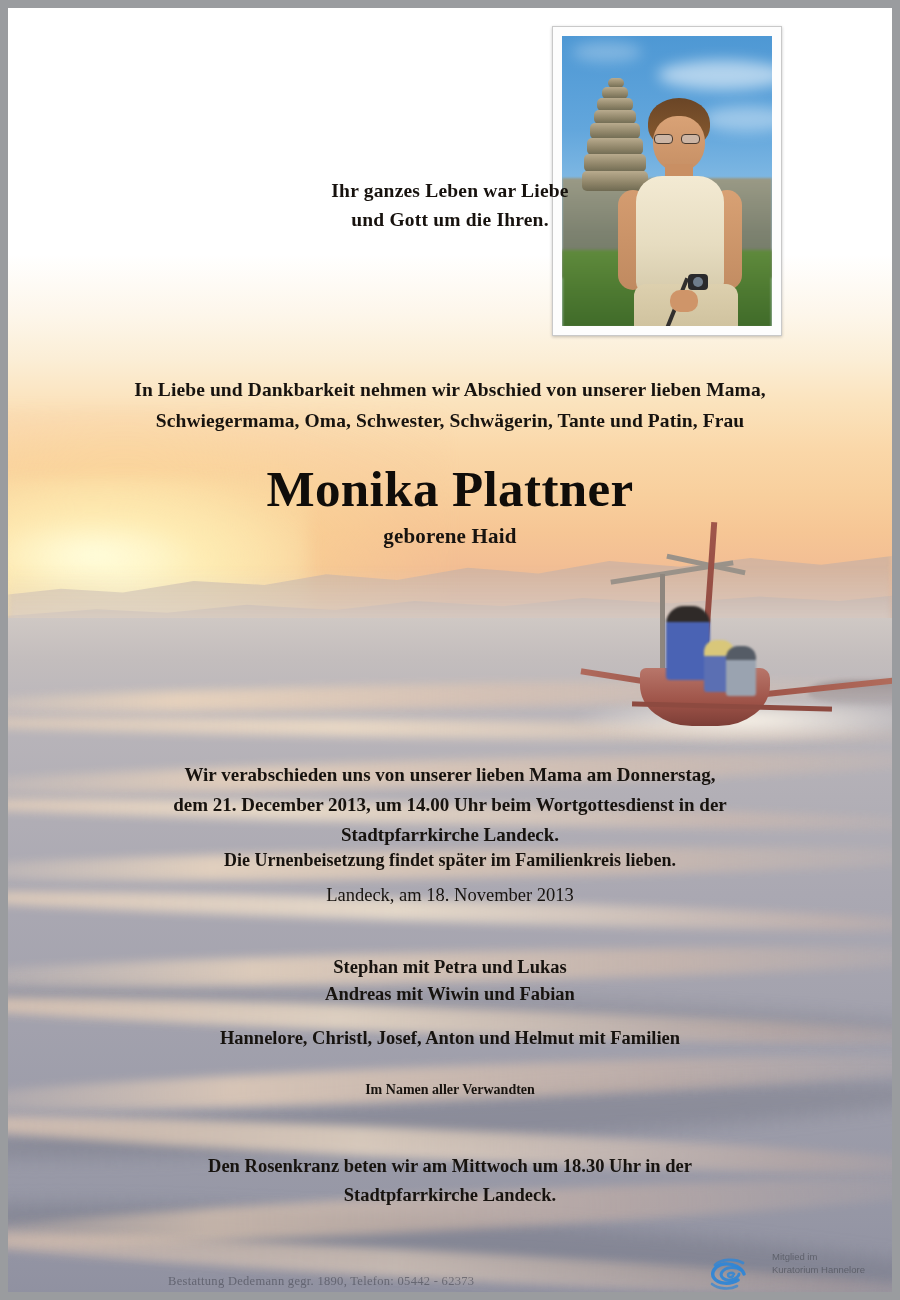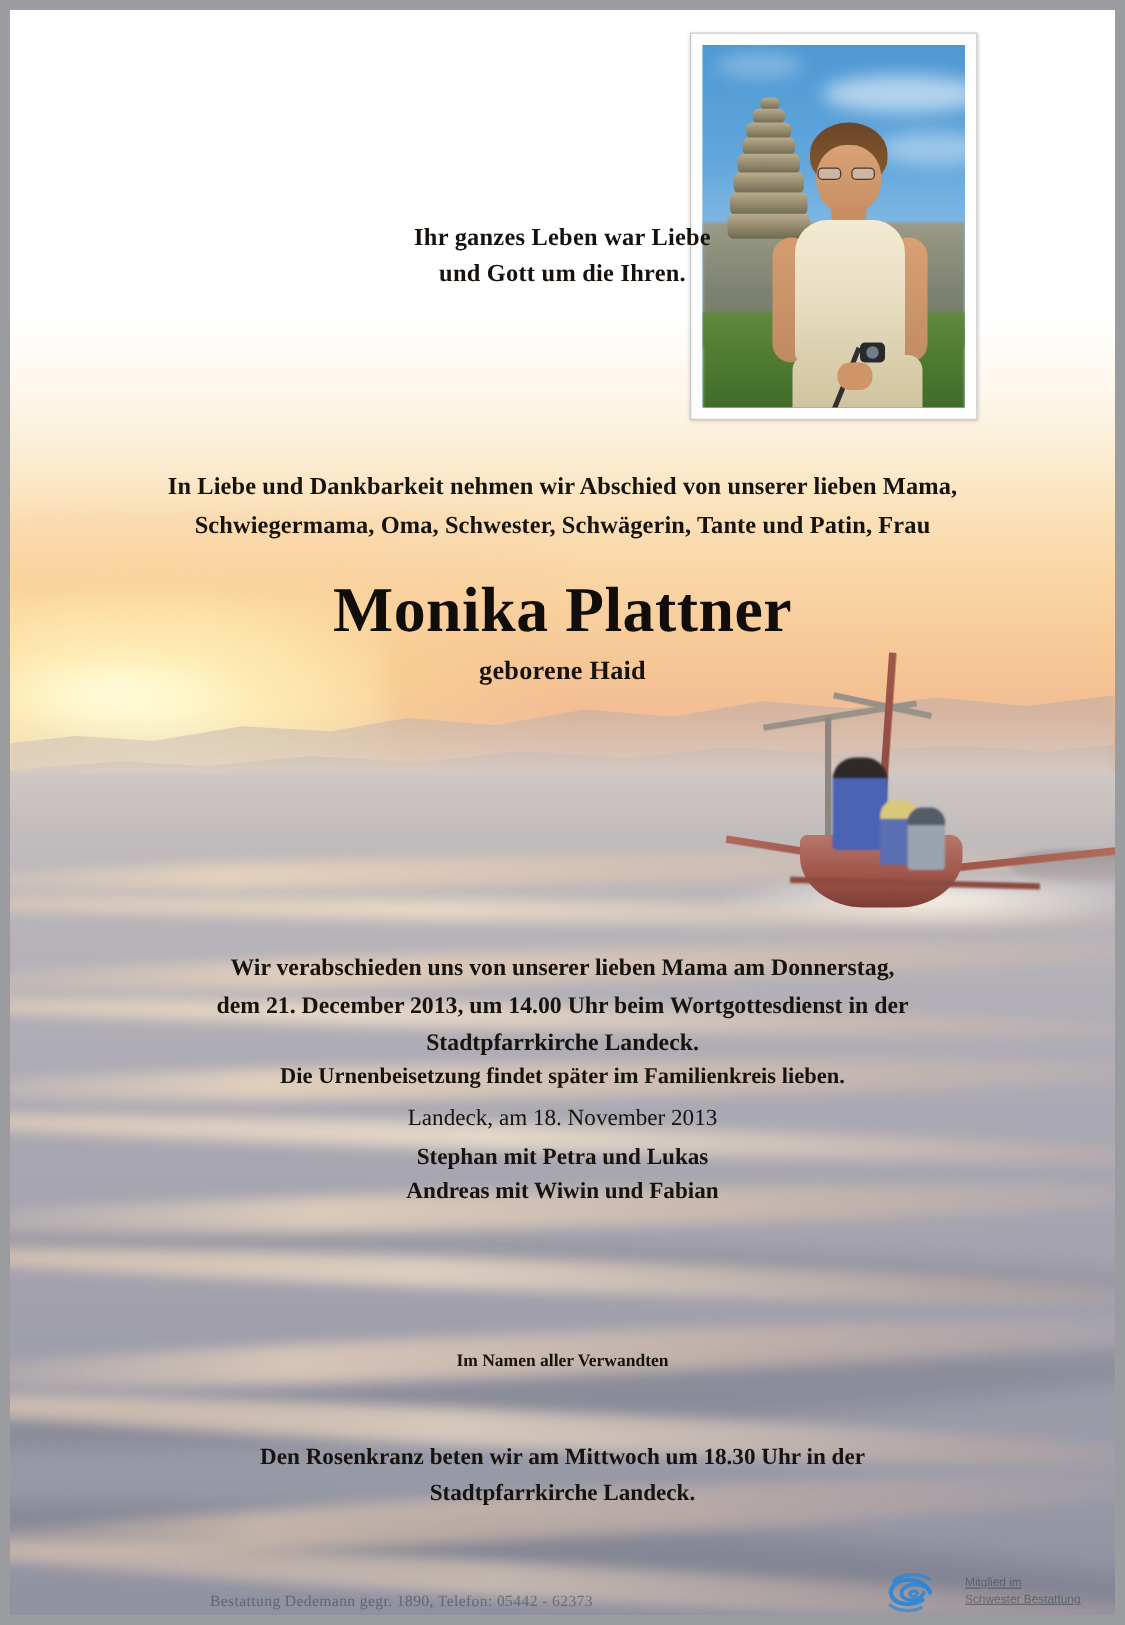--- a/index.html
+++ b/index.html
@@ -329,21 +329,21 @@
   .farewell {
     top:752px; font-size:19px; line-height:30px; font-weight:700;
   }
   .urn {
     top:838px; font-size:18px; line-height:28px; font-weight:700;
   }
   .place-date {
     top:873px; font-size:18.5px; line-height:28px; font-weight:400;
   }
   .fam1 {
-    top:905px; font-size:18.5px; line-height:27px; font-weight:700;
+    top:946px; font-size:18.5px; line-height:27px; font-weight:700;
   }
   .fam2 {
     top:1017px; font-size:18.5px; line-height:27px; font-weight:700;
   }
   .fam3 {
     top:1068px; font-size:14px; line-height:27px; font-weight:700;
   }
   .rosary {
     top:1144px; font-size:18.5px; line-height:29px; font-weight:700;
   }
@@ -353,25 +353,24 @@
     position:absolute; left:160px; top:1266px;
     font-size:12.5px; letter-spacing:.3px;
     color:rgba(62,64,74,.55);
     font-weight:400;
   }
   .logo {
     position:absolute; left:700px; top:1240px; width:180px; height:50px;
   }
   .logo-mark { position:absolute; left:0; top:6px; width:56px; height:40px; }
   .logo-text {
-    position:absolute; left:64px; top:12px; width:116px;
+    position:absolute; left:64px; top:2px; width:116px;
     font-family:"Liberation Sans", sans-serif;
     font-size:9.5px; line-height:13px;
     color:rgba(70,72,80,.62);
-    text-decoration:underline;
   }
 </style>
 </head>
 <body>
 
 <div class="card">
 
   <div class="bg">
     <div class="sky"></div>
     <div class="sunglow"></div>
@@ -474,20 +473,21 @@
   </div>
 
   <div class="txt urn">Die Urnenbeisetzung findet später im Familienkreis lieben.</div>
   <div class="txt place-date">Landeck, am 18. November 2013</div>
 
   <div class="txt fam1">
     <div>Stephan mit Petra und Lukas</div>
     <div>Andreas mit Wiwin und Fabian</div>
   </div>
 
+  <div class="txt fam2">Hannelore, Christl, Josef, Anton und Helmut mit Familien</div>
   <div class="txt fam3">Im Namen aller Verwandten</div>
 
   <div class="txt rosary">
     <div>Den Rosenkranz beten wir am Mittwoch um 18.30 Uhr in der</div>
     <div>Stadtpfarrkirche Landeck.</div>
   </div>
 
   <div class="footer-line">Bestattung Dedemann gegr. 1890, Telefon: 05442 - 62373</div>
 
   <div class="logo">
@@ -495,17 +495,17 @@
       <g fill="none" stroke="#2f86d6" stroke-linecap="round">
         <path d="M30 26 C22 31 10 30 6 24 C2 18 8 11 16 10 C26 9 34 14 36 20" stroke-width="3.4" opacity=".95"></path>
         <path d="M33 16 C27 12 17 13 14 18 C11 23 17 27 23 26 C28 25 31 22 31 20" stroke-width="3" opacity=".9"></path>
         <path d="M26 20 C24 18 20 19 20 21 C20 23 23 24 25 22" stroke-width="2.6" opacity=".85"></path>
         <path d="M35 9 C27 4 13 5 7 11" stroke-width="2.8" opacity=".8"></path>
         <path d="M4 30 C10 35 22 36 29 32" stroke-width="2.6" opacity=".7"></path>
       </g>
     </svg>
     <div class="logo-text">
       <div>Mitglied im</div>
-      <div>Schwester Bestattung</div>
+      <div>Kuratorium Hannelore</div>
     </div>
   </div>
 
 </div>
 
 </body></html>

